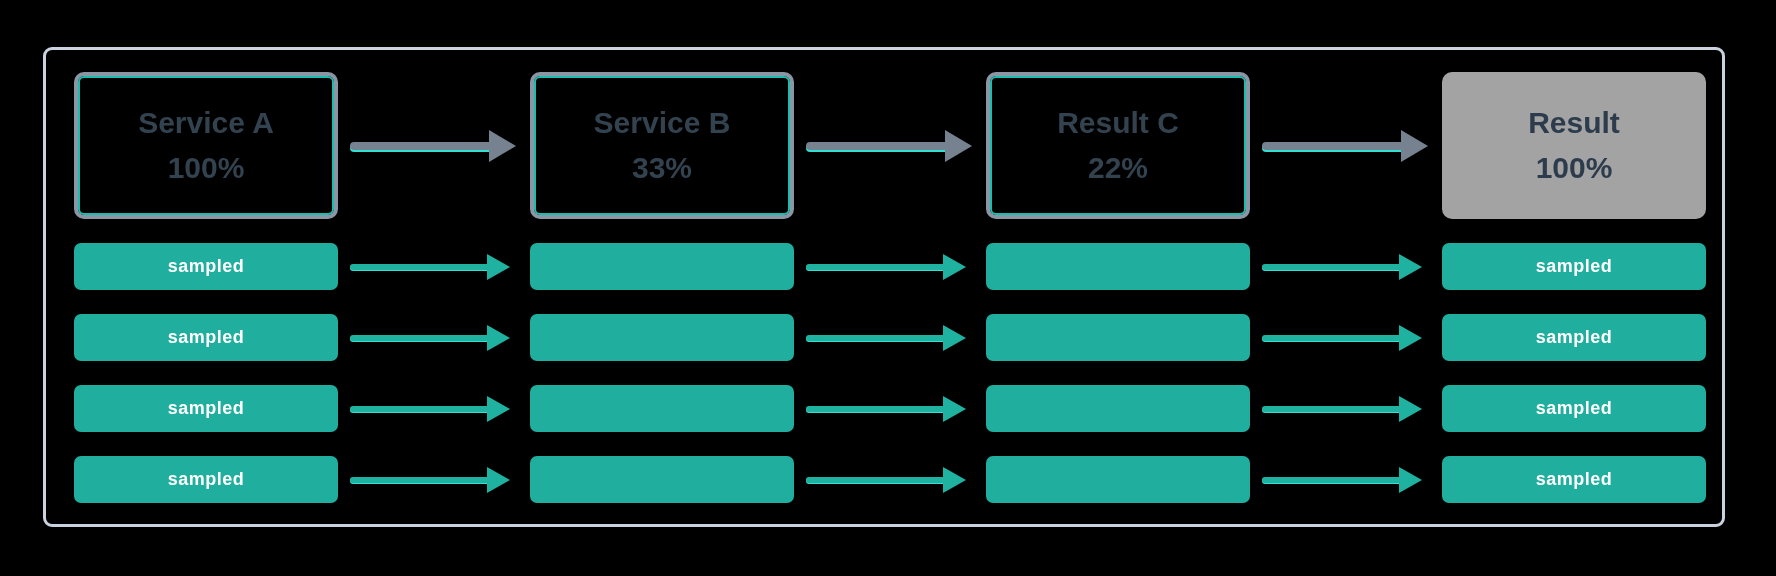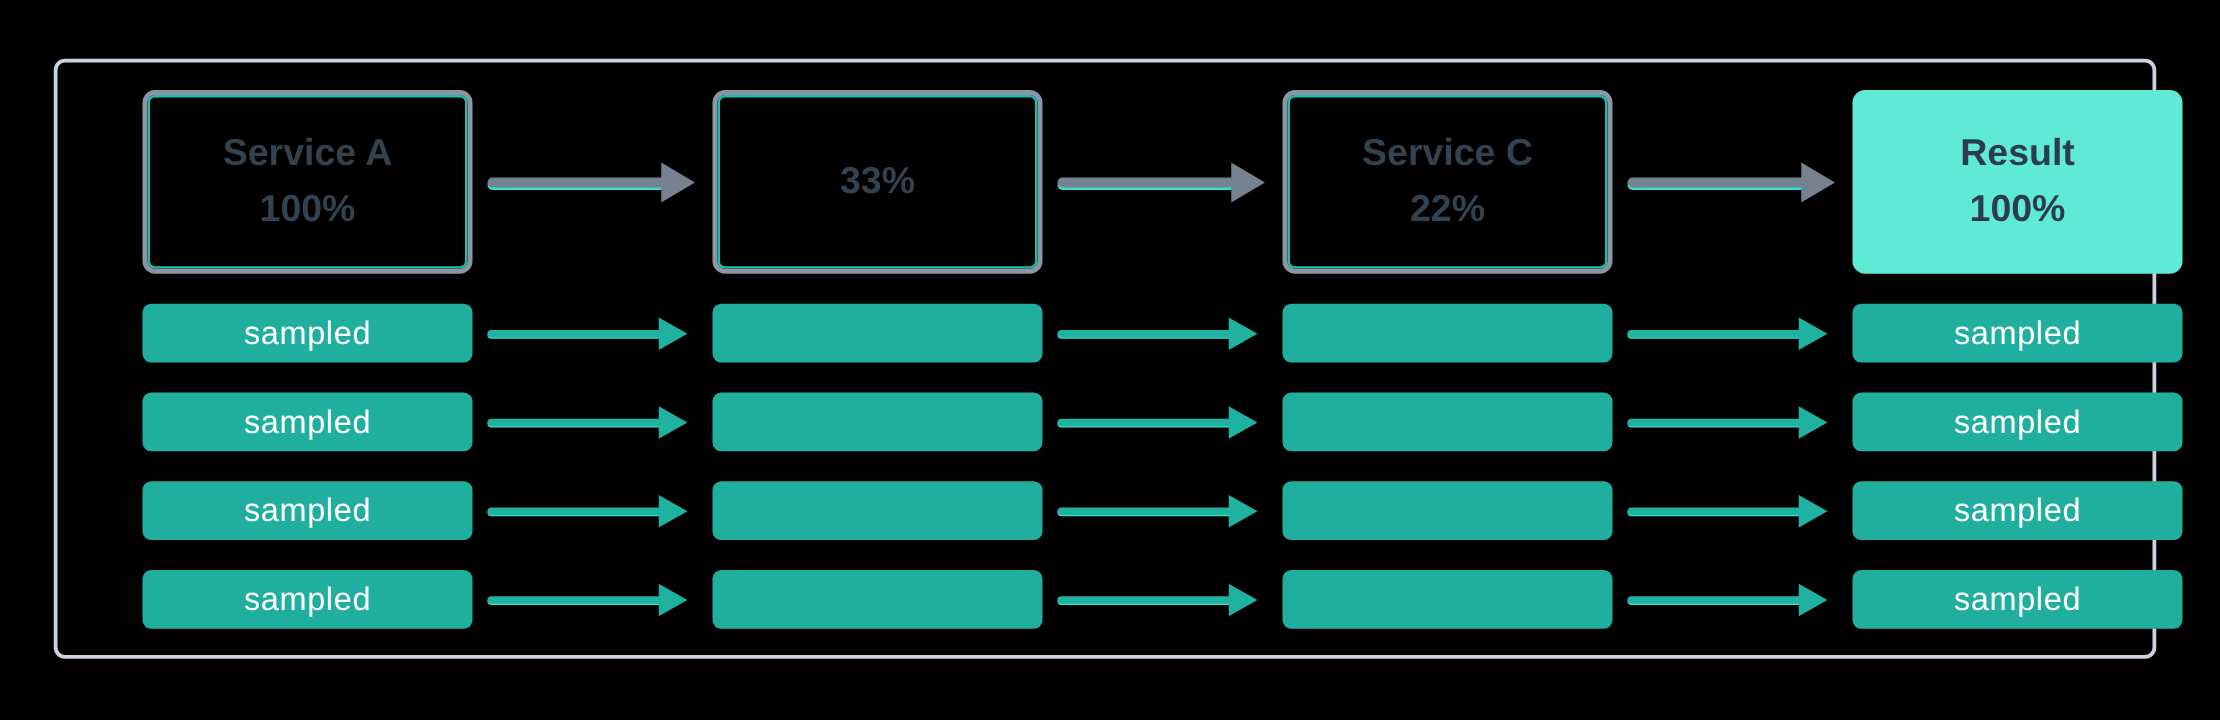--- a/index.html
+++ b/index.html
@@ -15,44 +15,43 @@
     border: 3px solid #cbd2df;
     border-radius: 9px;
     background: transparent;
   }
   .grid {
     display: grid;
     grid-template-columns: 264px 192px 264px 192px 264px 192px 264px;
     grid-template-rows: 147px 47px 47px 47px 47px;
     row-gap: 24px;
     padding: 22px 0 0 28px;
-    margin-left: 40px;
   }
   .node {
     border: 4px solid #8a96a4;
     border-radius: 10px;
     box-shadow: inset 0 0 0 2px #19bfae;
     display: flex; flex-direction: column;
     align-items: center; justify-content: center;
     gap: 10px;
     color: #33424f;
     font-size: 30px; font-weight: 600; line-height: 1.15;
   }
   .node.result {
-    background: #5eead4;
+    background: #a3a3a3;
     border: none;
     box-shadow: none;
     color: #2d3c4c;
   }
   .bar {
     background: #20af9e;
     border-radius: 7px;
     display: flex; align-items: center; justify-content: center;
     color: #ffffff;
-    font-size: 26px; font-weight: normal;
+    font-size: 18px; font-weight: bold;
     letter-spacing: 0.5px;
     text-align: right;
   }
   .arrowbox { display: flex; align-items: center; }
   .arrow {
     display: flex; align-items: center;
     width: 100%;
     padding: 0 14px 0 12px;
   }
   .arrow .shaft {
@@ -90,30 +89,31 @@
       <div>Service A</div>
       <div>100%</div>
     </div>
     <div class="arrowbox">
       <div class="arrow">
         <div class="shaft"></div>
         <div class="head"></div>
       </div>
     </div>
     <div class="node">
+      <div>Service B</div>
       <div>33%</div>
     </div>
     <div class="arrowbox">
       <div class="arrow">
         <div class="shaft"></div>
         <div class="head"></div>
       </div>
     </div>
     <div class="node">
-      <div>Service C</div>
+      <div>Result C</div>
       <div>22%</div>
     </div>
     <div class="arrowbox">
       <div class="arrow">
         <div class="shaft"></div>
         <div class="head"></div>
       </div>
     </div>
     <div class="node result">
       <div>Result</div>

